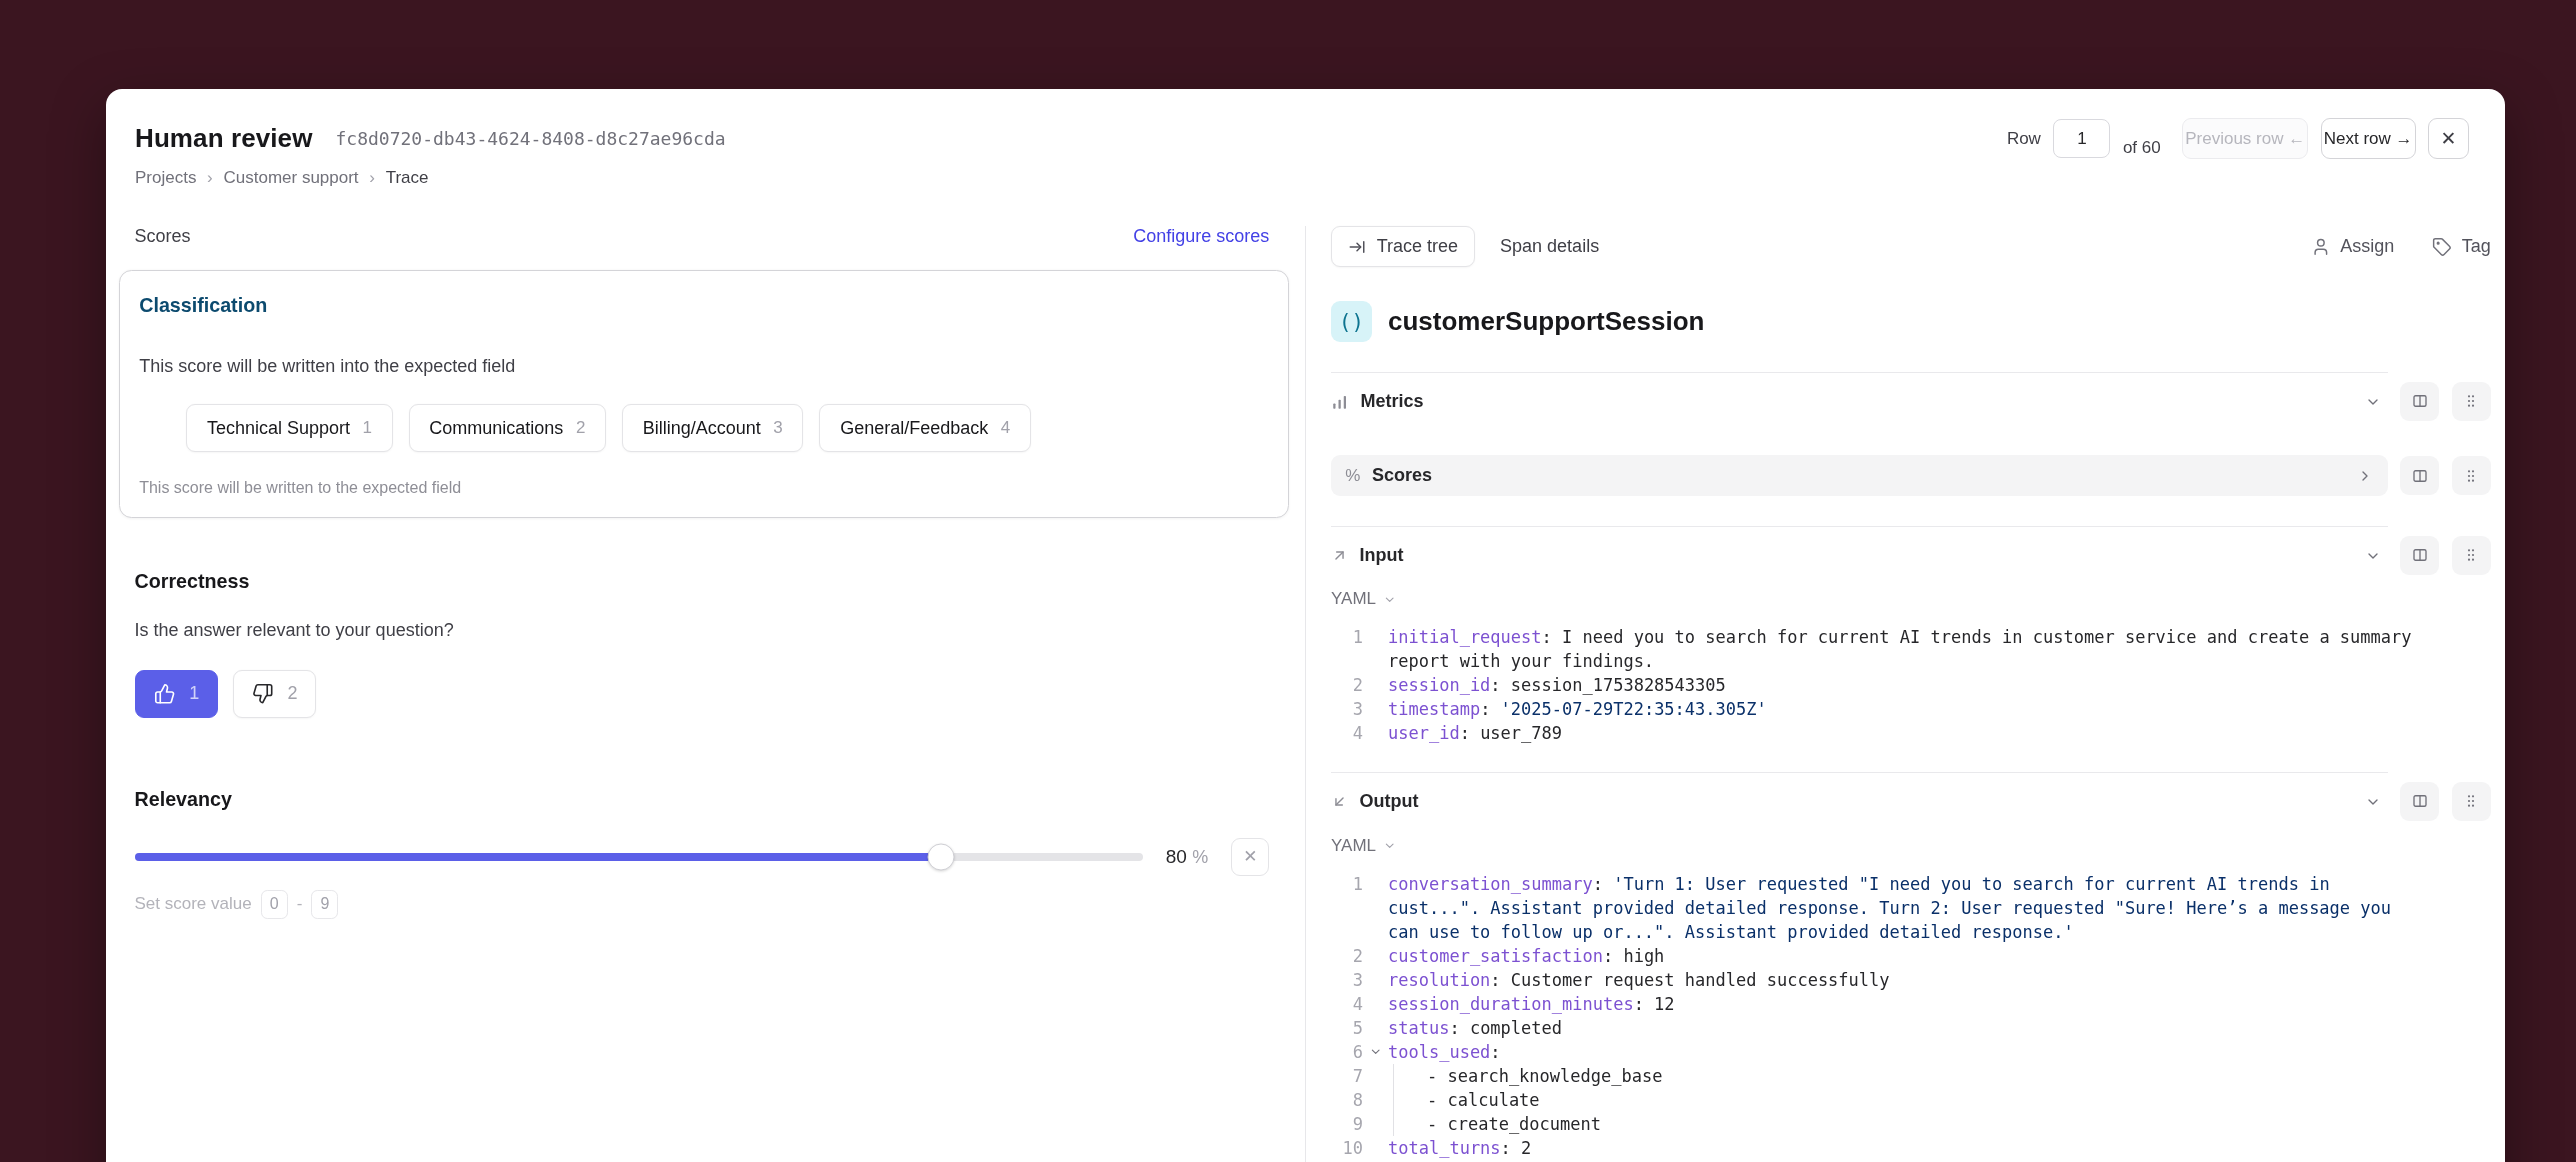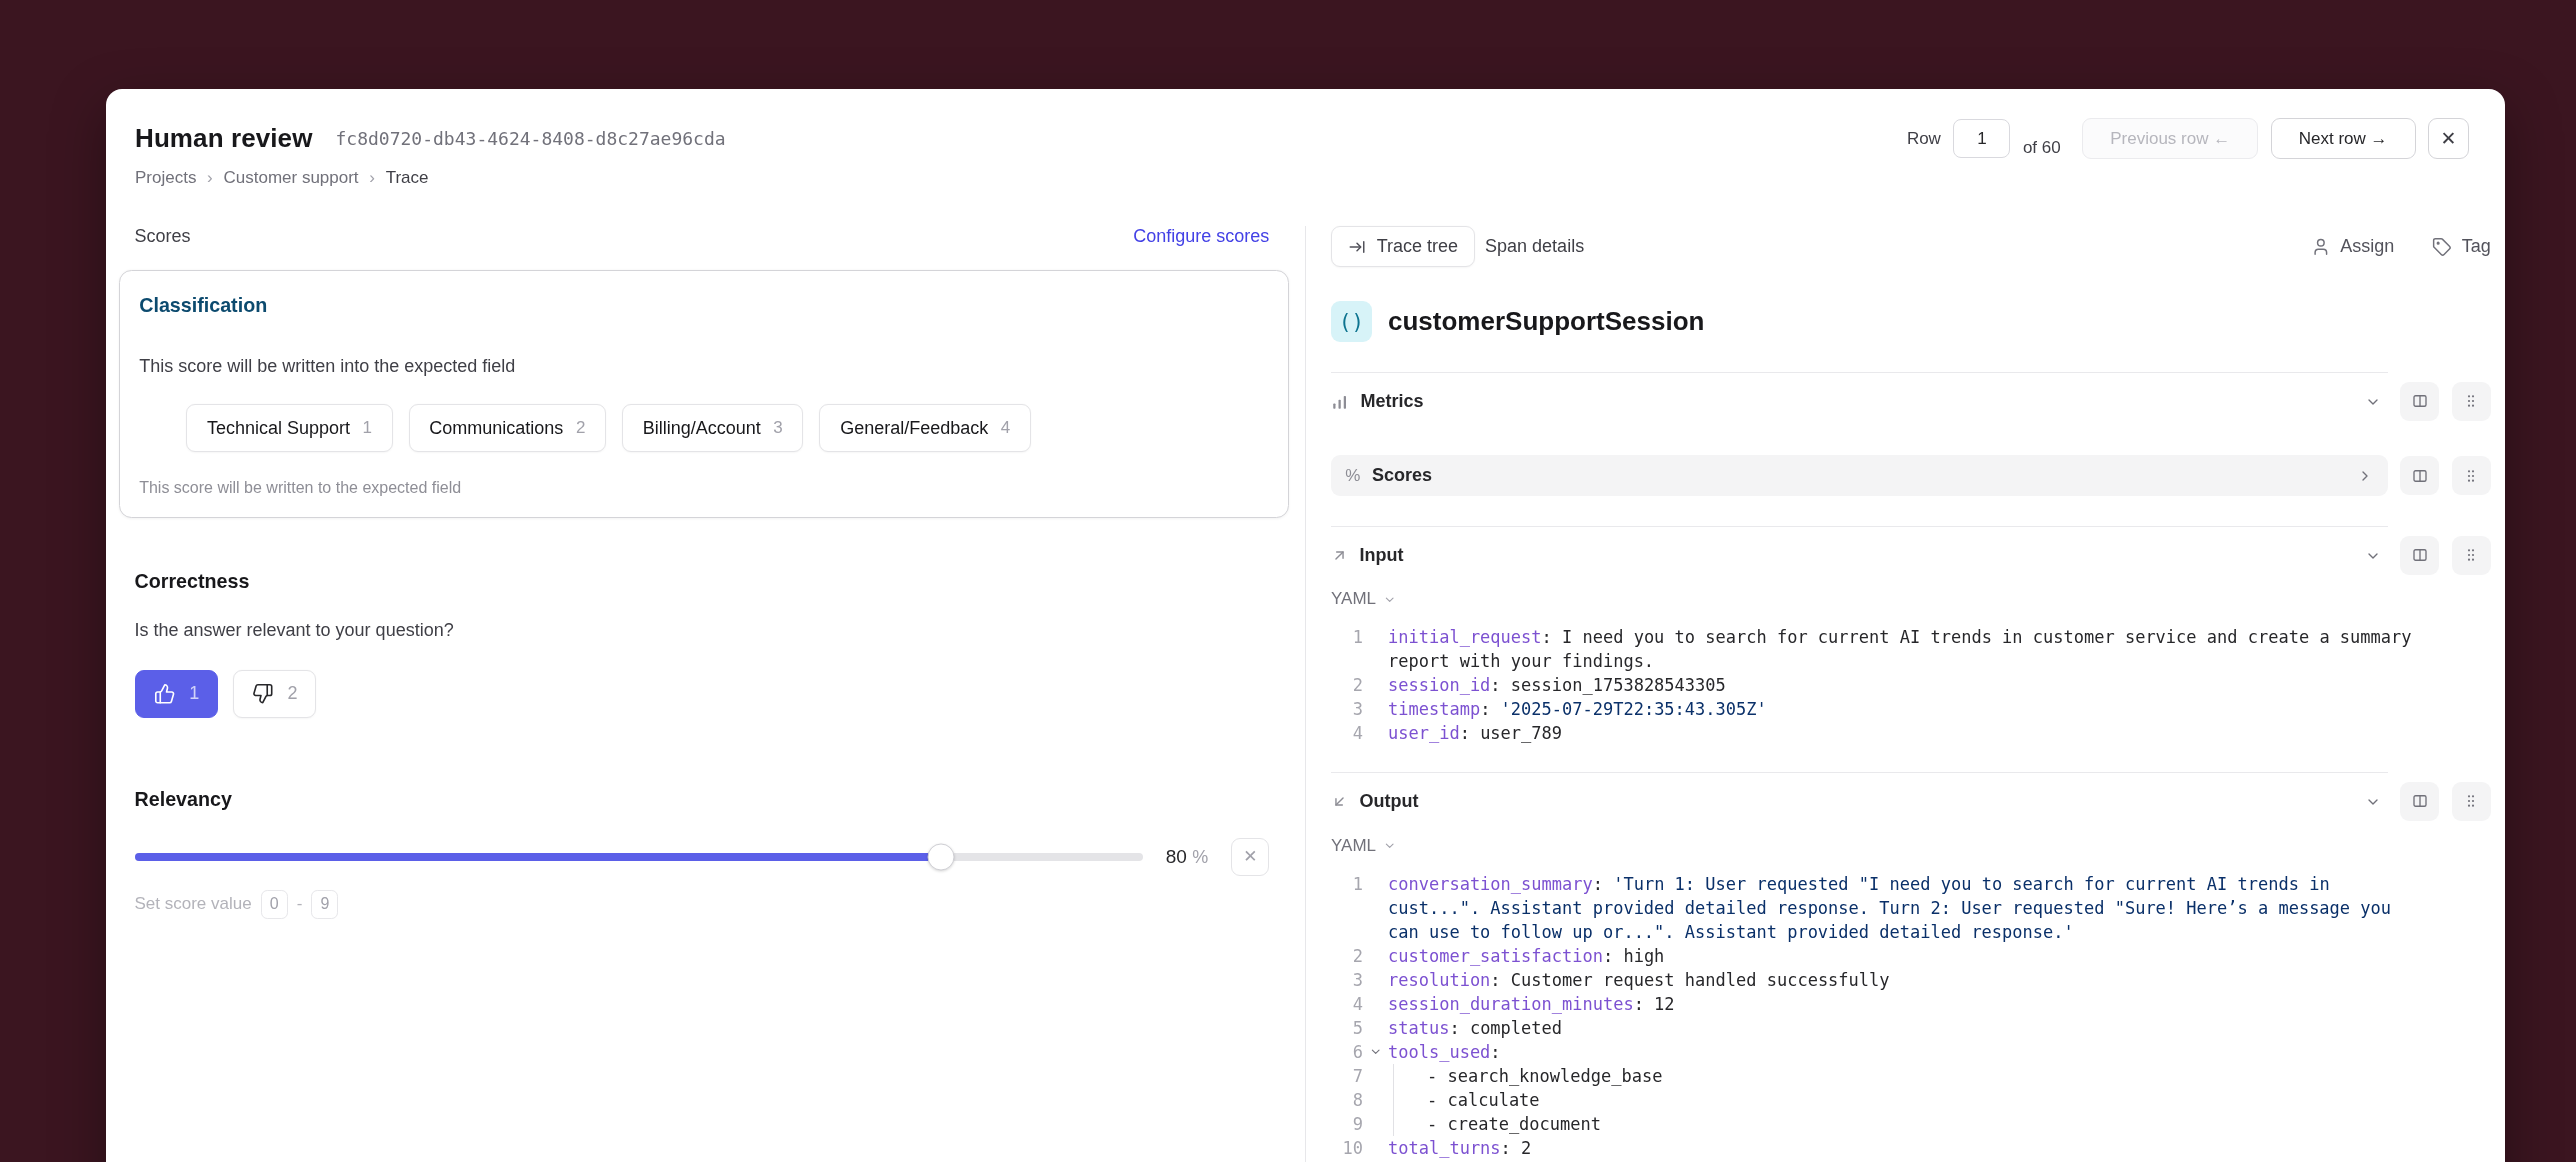--- a/index.html
+++ b/index.html
@@ -13,21 +13,21 @@
   
   .modal-header { padding:29px 36px 0 29px; }
   .title-row { display:flex; align-items:center; }
   .page-title { font-size:26px; font-weight:700; color:#18181b; letter-spacing:0.1px; }
   .trace-id { font-family:"DejaVu Sans Mono", monospace; font-size:18px; color:#71717a; margin-left:23px; }
   .header-controls { margin-left:auto; display:flex; align-items:center; gap:12.5px; }
   .row-label { font-size:17px; color:#3f3f46; }
   .row-input { width:57px; height:39px; border:0.9px solid #d9d9de; border-radius:8px; text-align:center;
     font-size:17px; color:#27272a; outline:none; background:#fff; font-family:"Liberation Sans",sans-serif; }
   .row-total { font-size:17px; color:#3f3f46; margin-right:9px;margin-top:19px; }
-  .nav-btn { height:41px; padding:0 27px; border-radius:9px; font-size:17px; background:#fff;
+  .nav-btn { height:41px; padding:0 2px; border-radius:9px; font-size:17px; background:#fff;
     border:0.9px solid #d4d4d8; color:#27272a; display:flex; align-items:center; cursor:pointer;
     font-family:"Liberation Sans",sans-serif; }
   .nav-btn.disabled { color:#b6b6bd; background:#fbfbfc; border-color:#ebebee; }
   .close-btn { width:41px; height:41px; border-radius:9px; border:0.9px solid #d4d4d8; background:#fff;
     font-size:19px; color:#3f3f46; display:flex; align-items:center; justify-content:center; cursor:pointer; }
   .breadcrumb { display:flex; align-items:center; gap:10.7px; margin-top:9px; font-size:17px; }
   .crumb { color:#71717a; cursor:pointer; }
   .crumb.last { color:#3f3f46; }
   .crumb-sep { color:#a1a1aa; font-size:17px; }
   
@@ -69,21 +69,21 @@
   .clear-btn { width:38px; height:38px; border-radius:9px; border:0.9px solid #e4e4e7; background:#fff;
     color:#a1a1aa; font-size:17px; display:flex; align-items:center; justify-content:center; cursor:pointer; }
   .score-hint { display:flex; align-items:center; gap:9px; font-size:17px; color:#b3b3ba; }
   .kbd { display:inline-flex; align-items:center; justify-content:center; min-width:27px; height:29px;
     padding:0 6.3px; border:0.9px solid #e7e7ea; border-radius:6.3px; color:#a1a1aa; font-size:16px; background:#fff; }
   
   .tools-row { display:flex; align-items:center; margin-bottom:34px; }
   .trace-tab { display:flex; align-items:center; gap:10.7px; height:41px; padding:0 16px; border:0.9px solid #e4e4e7;
     border-radius:9px; background:#fff; font-size:18px; color:#3f3f46; cursor:pointer;
     font-family:"Liberation Sans",sans-serif; box-shadow:0 0.9px 1.8px rgba(0,0,0,.04); }
-  .span-tab { font-size:18px; color:#3f3f46; margin-left:10px; cursor:pointer; }
+  .span-tab { font-size:18px; color:#3f3f46; margin-left:25px; cursor:pointer; }
   .right-actions { margin-left:auto; display:flex; align-items:center; gap:38px; }
   .action-item { display:flex; align-items:center; gap:9.8px; font-size:18px; color:#52525b; cursor:pointer; }
   .span-header { display:flex; align-items:center; gap:16px; margin-bottom:30px; }
   .span-badge { width:41px; height:41px; border-radius:9px; background:#D7F3F8; color:#0E7490;
     font-family:"DejaVu Sans Mono", monospace; font-size:20.6px; display:flex; align-items:center; justify-content:center; }
   .span-title { font-size:26px; font-weight:700; color:#18181b; }
   .sec-row { display:flex; align-items:center; gap:12.5px; }
   .sec-main { flex:1; display:flex; align-items:center; gap:11.6px; border-top:0.9px solid #e9e9ec;
     padding:18px 7.2px 18px 0; cursor:pointer; }
   .sec-pill { flex:1; display:flex; align-items:center; gap:11.6px; background:#f4f4f5; border-radius:9px;

